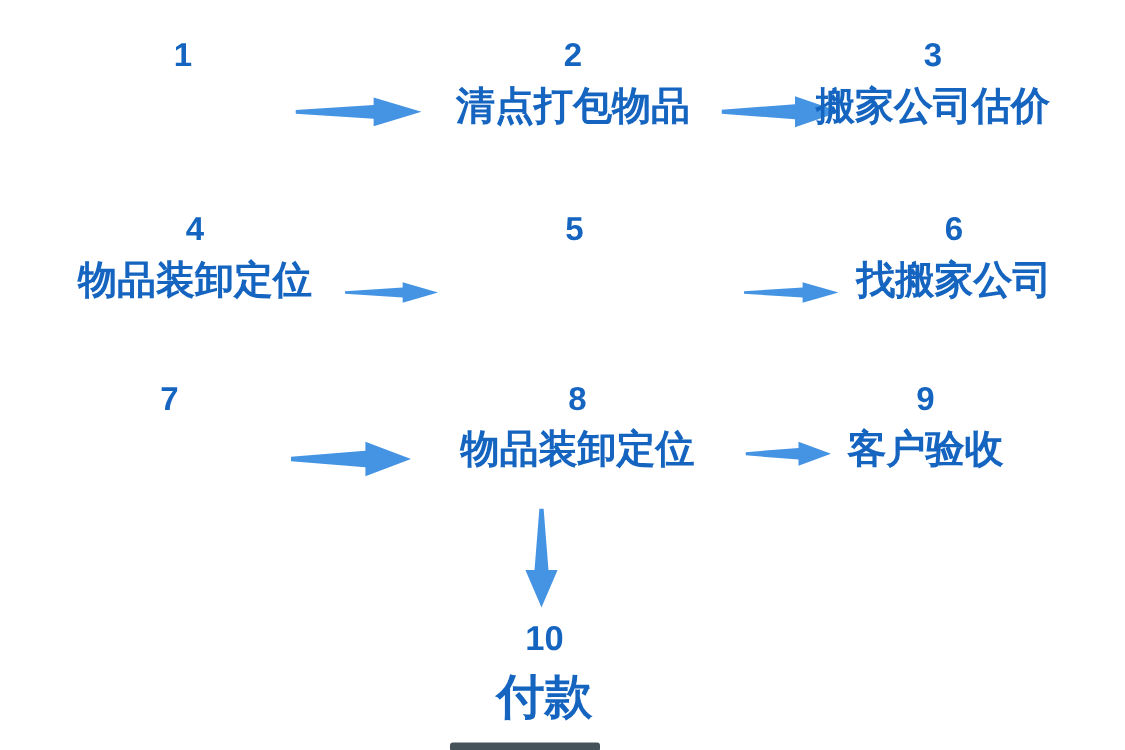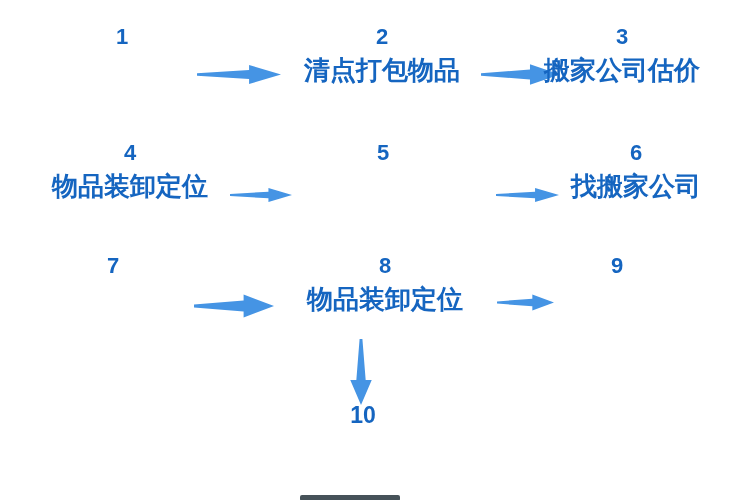--- a/index.html
+++ b/index.html
@@ -21,21 +21,21 @@
     font-size:22px;
     line-height:26px;
     letter-spacing:0;
   }
   .step .label{
     font-size:26px;
     line-height:32px;
     margin-top:4px;
     white-space:nowrap;
   }
-  .final-step .num{font-size:23px;line-height:27px;}
+  .final-step .num{font-size:23px;line-height:27px;margin-top:10px;}
   .final-step .label{font-size:32px;line-height:38px;margin-top:6px;}
   .arrow{position:absolute;display:block;}
   .bottom-bar{
     position:absolute;
     left:300px;top:495px;
     width:100px;height:6px;
     background:#26343c;
     opacity:.85;
     border-radius:2px;
   }
@@ -89,25 +89,27 @@
   </svg>
   <div class="step" style="left:385px;top:253px;">
     <div class="num">8</div>
     <div class="label">物品装卸定位</div>
   </div>
   <svg class="arrow" style="left:497px;top:292px;width:57px;height:21px;" viewBox="0 0 100 30" preserveAspectRatio="none">
     <polygon points="0,13.5 62,9.5 62,3.5 100,15 62,26.5 62,20.5 0,16.5" fill="#4594e4"></polygon>
   </svg>
   <div class="step" style="left:617px;top:253px;">
     <div class="num">9</div>
+    <div class="label">客户验收</div>
   </div>
 
   <svg class="arrow" style="left:347px;top:339px;width:28px;height:66px;" viewBox="0 0 30 100" preserveAspectRatio="none">
     <polygon points="13.5,0 10,62 3.5,62 15,100 26.5,62 20,62 16.5,0" fill="#4594e4"></polygon>
   </svg>
 
   <div class="step final-step" style="left:363px;top:402px;">
     <div class="num">10</div>
+    <div class="label">付款</div>
   </div>
 
   <div class="bottom-bar"></div>
 
 </div>
 
 </body></html>

